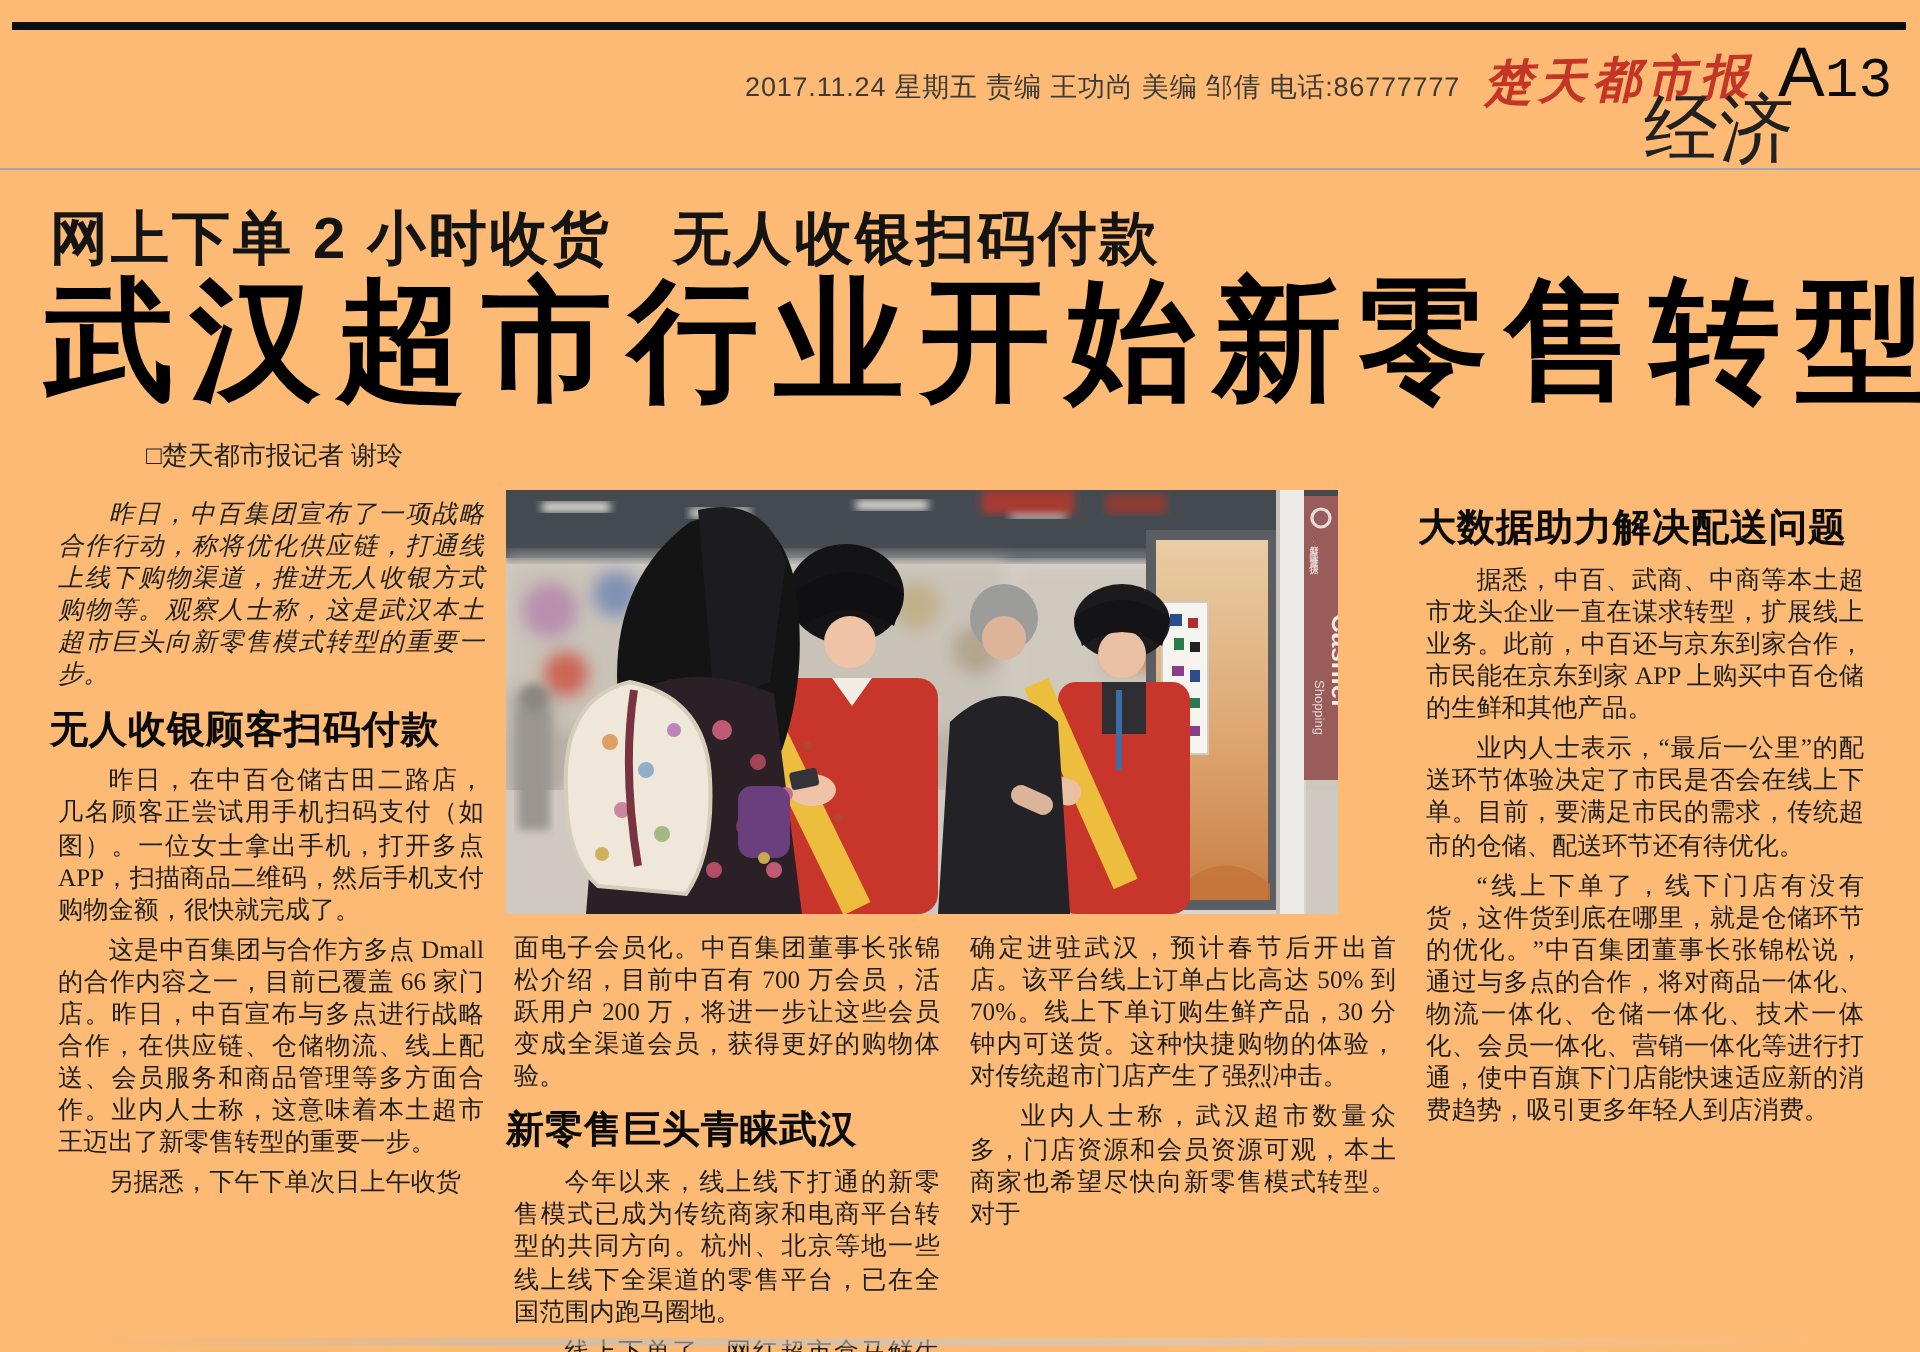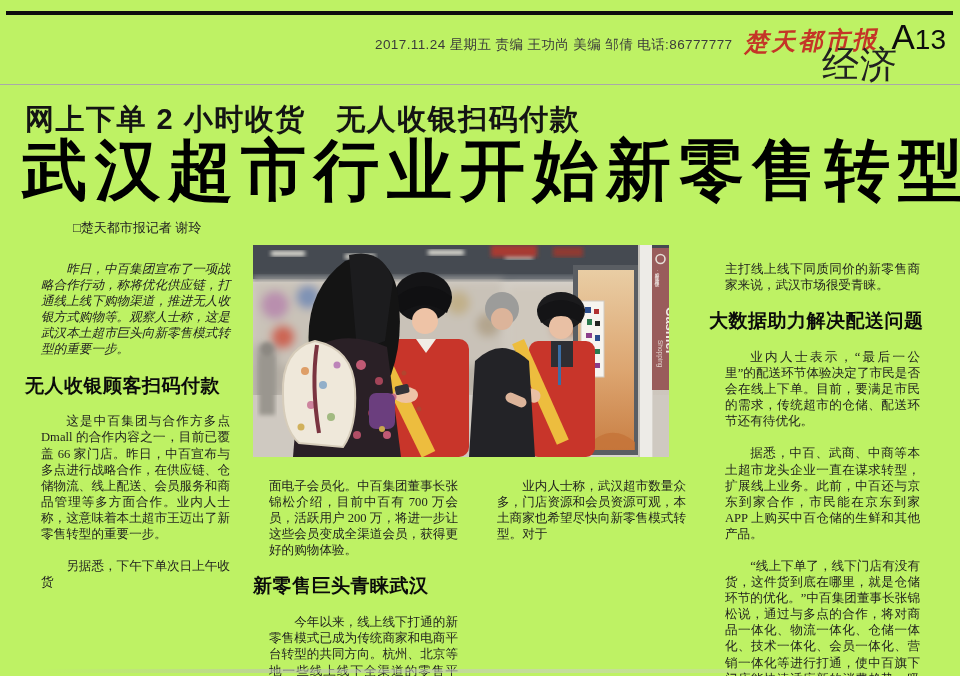--- a/index.html
+++ b/index.html
@@ -1,37 +1,37 @@
 <!DOCTYPE html>
 <html><head>
 <meta charset="utf-8">
 <style>
   * { margin:0; padding:0; box-sizing:border-box; }
   html,body { background:#ffffff; }
   .page {
     position:relative; width:960px; height:676px; margin:0 auto;
-    background:#bef264; overflow:hidden; color:#1c1c1c;
+    background:#fdba74; overflow:hidden; color:#1c1c1c;
     font-family:"Liberation Serif","DejaVu Serif",serif;
   }
   .topbar { position:absolute; left:6px; top:11px; width:947px; height:4px; background:#0e0e0e; }
   .masthead-row {
     position:absolute; top:17px; right:14px; display:flex; align-items:baseline; gap:12px;
     white-space:nowrap;
   }
   .header-info {
     font-family:"Liberation Sans","DejaVu Sans",sans-serif;
     font-size:13.5px; color:#3a3a3a; letter-spacing:0.4px;
   }
   .masthead {
     font-family:"DejaVu Serif",serif; font-weight:bold; font-style:italic;
     font-size:24px; color:#c43527; letter-spacing:3px; transform:rotate(-1.5deg);
   }
   .page-no { font-family:"Liberation Sans","DejaVu Sans",sans-serif; color:#0c0c0c; }
   .page-no .letter { font-size:35px; font-weight:500; }
-  .page-no .digits { font-size:28px; font-weight:500; }
+  .page-no .digits { font-size:28px; font-weight:500;font-family:Liberation Mono, monospace; }
   .section-label {
     position:absolute; top:40px; left:822px;
     font-family:"Liberation Sans","DejaVu Sans",sans-serif;
     font-size:37px; font-weight:400; color:#212121; letter-spacing:1px;
   }
   .header-rule { position:absolute; top:84px; left:0; width:960px; border-top:1px solid #a9a9a9; }
 
   .kicker {
     position:absolute; left:25px; top:100px;
     font-family:"Liberation Sans","DejaVu Sans",sans-serif;
@@ -47,21 +47,21 @@
   .byline {
     position:absolute; left:25px; top:219px;
     font-family:"Liberation Sans","DejaVu Sans",sans-serif;
     font-size:13px; color:#222;padding-left:48px;
   }
 
   .col {
     position:absolute; width:221px; top:245px;
     font-size:12.6px; line-height:16.1px; text-align:justify; color:#1e1e1e;
   }
-  .col p { margin:16px; text-indent:2em; }
+  .col p { margin:4px; text-indent:2em; }
   .col p.cont { text-indent:0; }
   .col p.lead { font-style:italic; color:#222; }
   .col .subhead {
     font-family:"Liberation Sans","DejaVu Sans",sans-serif;
     font-weight:bold; font-size:19px; line-height:1.25;
     margin:8px 0 5px; color:#0b0b0b; letter-spacing:0.5px;
   }
   .col1 { left:25px; }
   .col2 { left:253px; top:462px; }
   .col3 { left:481px; top:462px; }
@@ -91,20 +91,21 @@
   <div class="section-label">经济</div>
   <div class="header-rule"></div>
 
   <div class="kicker">网上下单 2 小时收货　无人收银扫码付款</div>
   <div class="headline">武汉超市行业开始新零售转型</div>
   <div class="byline">□楚天都市报记者 谢玲</div>
 
   <div class="col col1">
     <p class="lead">昨日，中百集团宣布了一项战略合作行动，称将优化供应链，打通线上线下购物渠道，推进无人收银方式购物等。观察人士称，这是武汉本土超市巨头向新零售模式转型的重要一步。</p>
     <div class="subhead">无人收银顾客扫码付款</div>
+    <p>昨日，在中百仓储古田二路店，几名顾客正尝试用手机扫码支付（如图）。一位女士拿出手机，打开多点APP，扫描商品二维码，然后手机支付购物金额，很快就完成了。</p>
     <p>这是中百集团与合作方多点 Dmall 的合作内容之一，目前已覆盖 66 家门店。昨日，中百宣布与多点进行战略合作，在供应链、仓储物流、线上配送、会员服务和商品管理等多方面合作。业内人士称，这意味着本土超市王迈出了新零售转型的重要一步。</p>
     <p>另据悉，下午下单次日上午收货</p>
   </div>
 
   <div class="photo-wrap">
     <svg viewBox="0 0 416 212" preserveAspectRatio="none">
       <defs>
         <linearGradient id="bgG" x1="0" y1="0" x2="0" y2="1">
           <stop offset="0" stop-color="#d8d4ce"></stop>
             <stop offset="0.7" stop-color="#cdc6bd"></stop>
@@ -250,25 +251,25 @@
   </div>
 
   <div class="col col2">
     <p class="cont">面电子会员化。中百集团董事长张锦松介绍，目前中百有 700 万会员，活跃用户 200 万，将进一步让这些会员变成全渠道会员，获得更好的购物体验。</p>
     <div class="subhead">新零售巨头青睐武汉</div>
     <p>今年以来，线上线下打通的新零售模式已成为传统商家和电商平台转型的共同方向。杭州、北京等地一些线上线下全渠道的零售平台，已在全国范围内跑马圈地。</p>
     <p>线上下单了，网红超市盒马鲜生已</p>
   </div>
 
   <div class="col col3">
+    <p class="cont">确定进驻武汉，预计春节后开出首店。该平台线上订单占比高达 50% 到 70%。线上下单订购生鲜产品，30 分钟内可送货。这种快捷购物的体验，对传统超市门店产生了强烈冲击。</p>
     <p>业内人士称，武汉超市数量众多，门店资源和会员资源可观，本土商家也希望尽快向新零售模式转型。对于</p>
   </div>
 
   <div class="col col4">
-    <p class="cont">主打线上线下同质同价的新零售商家来说，武汉市场很受青睐。</p>
     <div class="subhead">大数据助力解决配送问题</div>
+    <p>据悉，中百、武商、中商等本土超市龙头企业一直在谋求转型，扩展线上业务。此前，中百还与京东到家合作，市民能在京东到家 APP 上购买中百仓储的生鲜和其他产品。</p>
     <p>业内人士表示，“最后一公里”的配送环节体验决定了市民是否会在线上下单。目前，要满足市民的需求，传统超市的仓储、配送环节还有待优化。</p>
-    <p>据悉，中百、武商、中商等本土超市龙头企业一直在谋求转型，扩展线上业务。此前，中百还与京东到家合作，市民能在京东到家 APP 上购买中百仓储的生鲜和其他产品。</p>
     <p>“线上下单了，线下门店有没有货，这件货到底在哪里，就是仓储环节的优化。”中百集团董事长张锦松说，通过与多点的合作，将对商品一体化、物流一体化、仓储一体化、技术一体化、会员一体化、营销一体化等进行打通，使中百旗下门店能快速适应新的消费趋势，吸引更多年轻人到店消费。</p>
   </div>
 
   <div class="bottom-shadow"></div>
 </div>
 
 </body></html>

